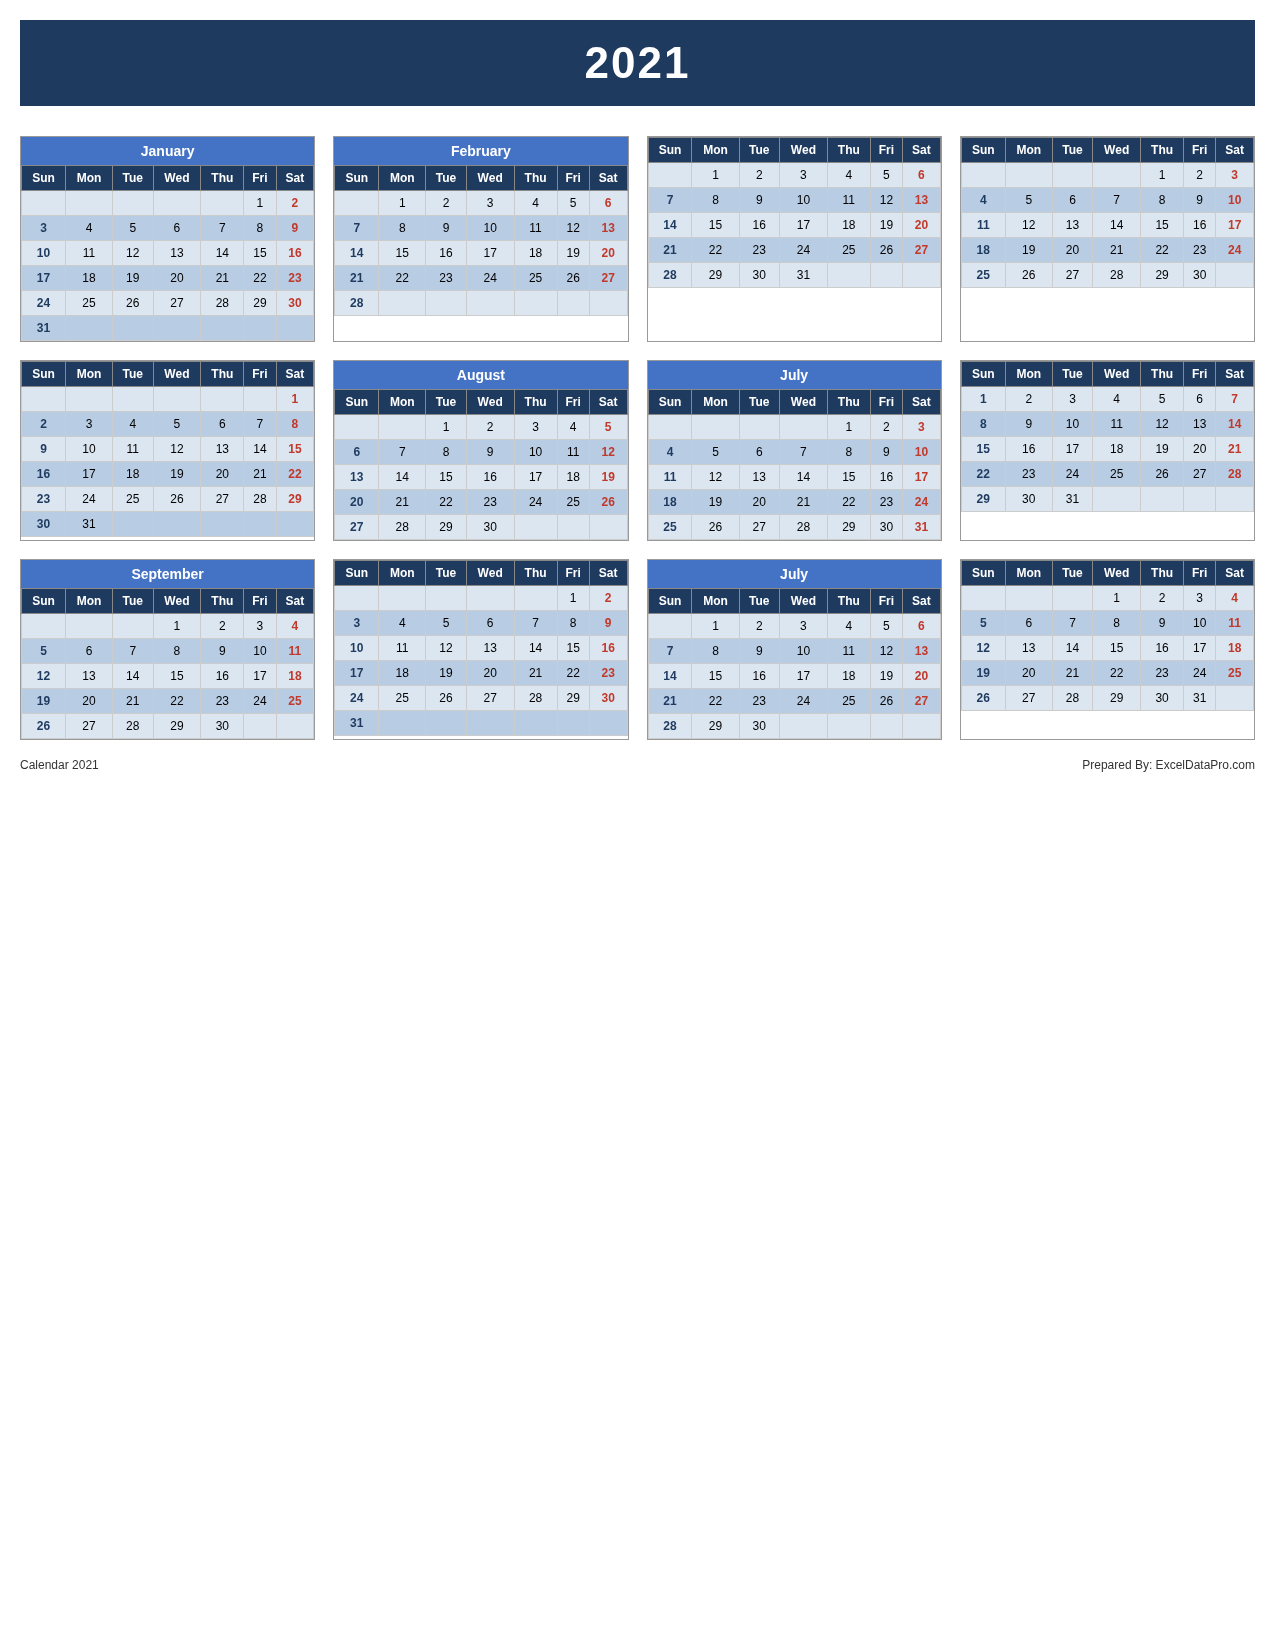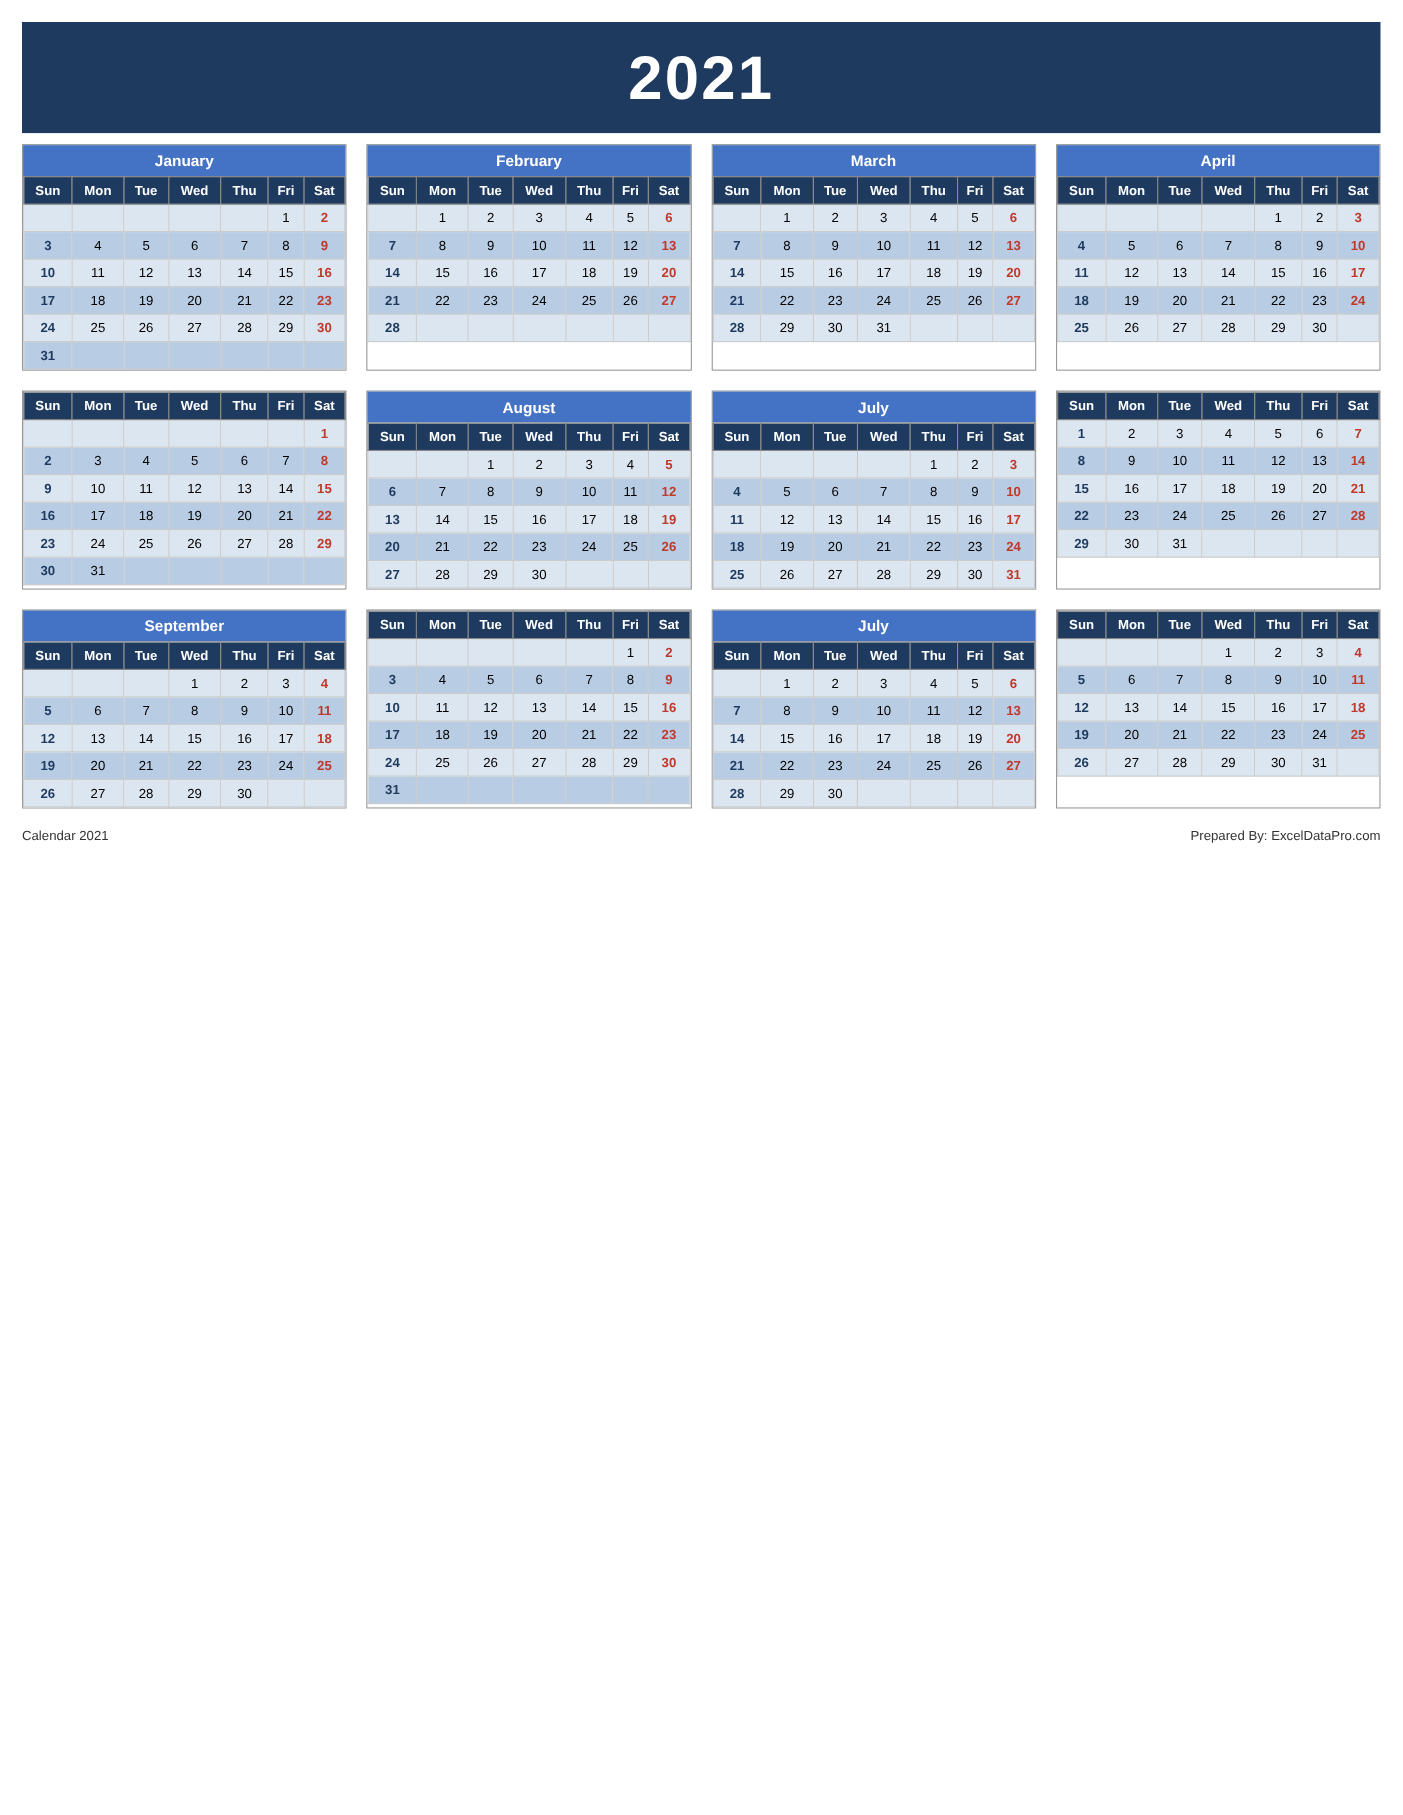--- a/index.html
+++ b/index.html
@@ -7,24 +7,24 @@
       font-family: Arial, sans-serif;
       background: #fff;
       width: 1275px;
       min-height: 1650px;
       padding: 20px;
     }
     .page-title {
       background: #1e3a5f;
       color: #fff;
       text-align: center;
-      font-size: 56px;
+      font-size: 44px;
       font-weight: bold;
       padding: 18px 0;
-      margin-bottom: 10px;
+      margin-bottom: 30px;
       letter-spacing: 2px;
     }
     .calendar-grid {
       display: grid;
       grid-template-columns: repeat(4, 1fr);
       gap: 18px 18px;
     }
     .month-block {
       border: 1px solid #999;
     }
@@ -204,21 +204,20 @@
             <td></td>
             <td></td>
             <td></td>
             <td></td>
             <td></td>
           </tr>
         </tbody>
       </table>
     </div>
     <div class="month-block">
-      <div class="month-title">March</div>
       <table class="month-table">
         <thead>
           <tr>
             <th>Sun</th>
             <th>Mon</th>
             <th>Tue</th>
             <th>Wed</th>
             <th>Thu</th>
             <th>Fri</th>
             <th>Sat</th>
@@ -267,21 +266,20 @@
             <td>30</td>
             <td>31</td>
             <td></td>
             <td></td>
             <td></td>
           </tr>
         </tbody>
       </table>
     </div>
     <div class="month-block">
-      <div class="month-title">April</div>
       <table class="month-table">
         <thead>
           <tr>
             <th>Sun</th>
             <th>Mon</th>
             <th>Tue</th>
             <th>Wed</th>
             <th>Thu</th>
             <th>Fri</th>
             <th>Sat</th>

